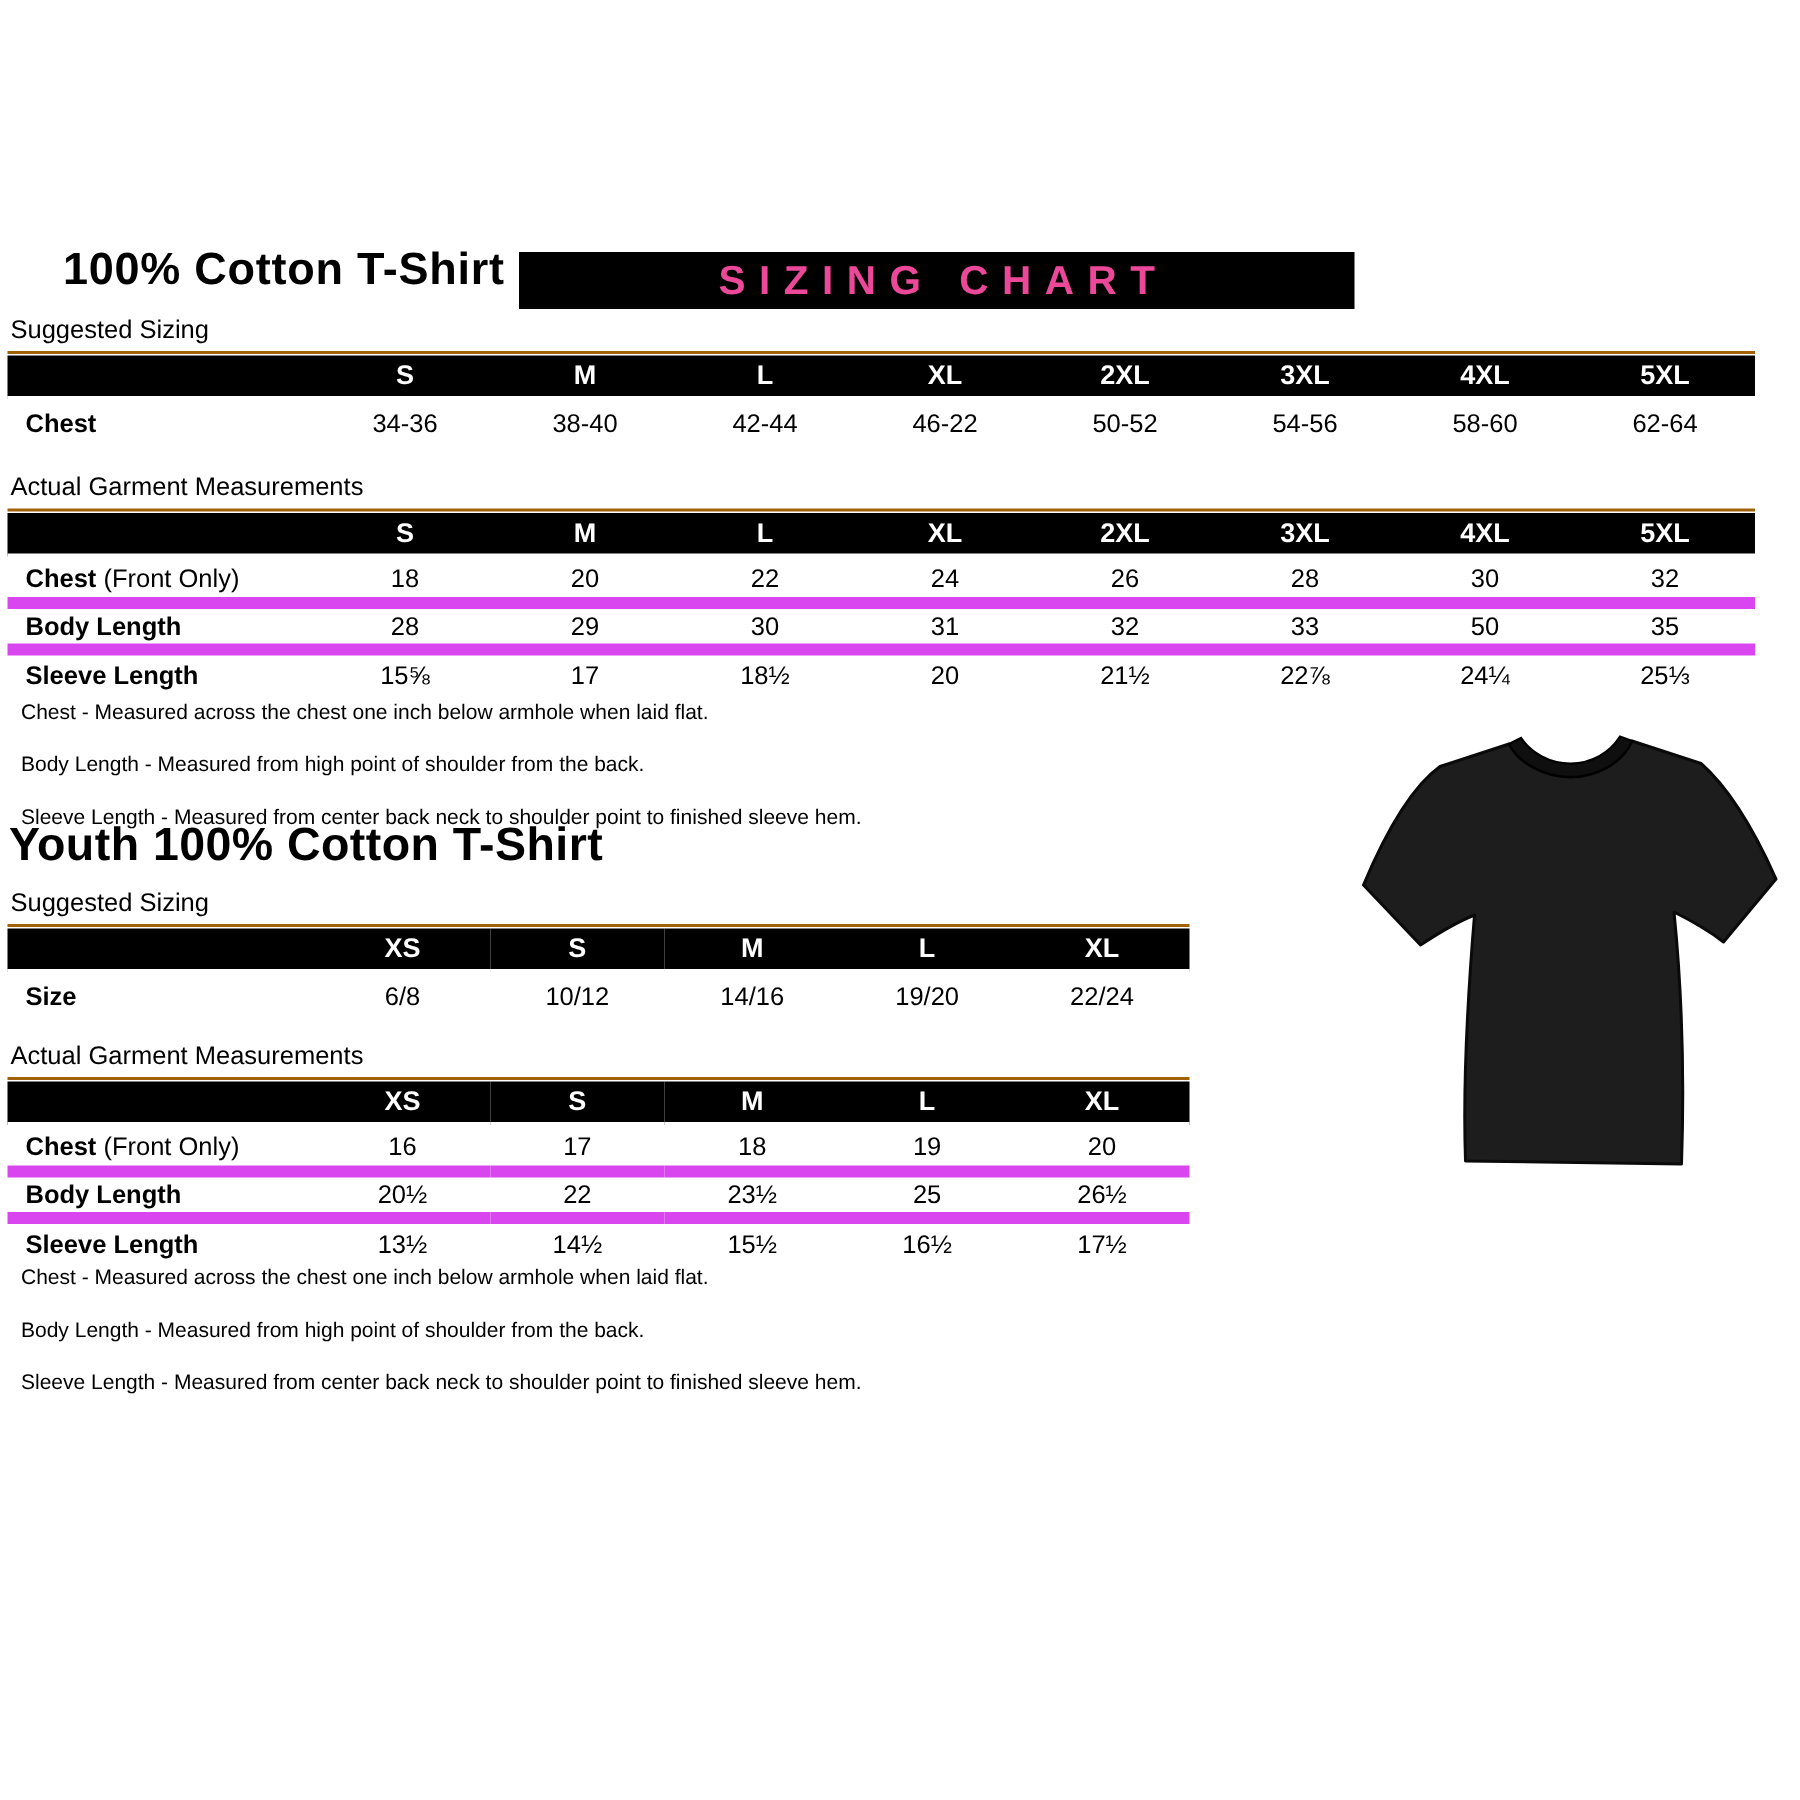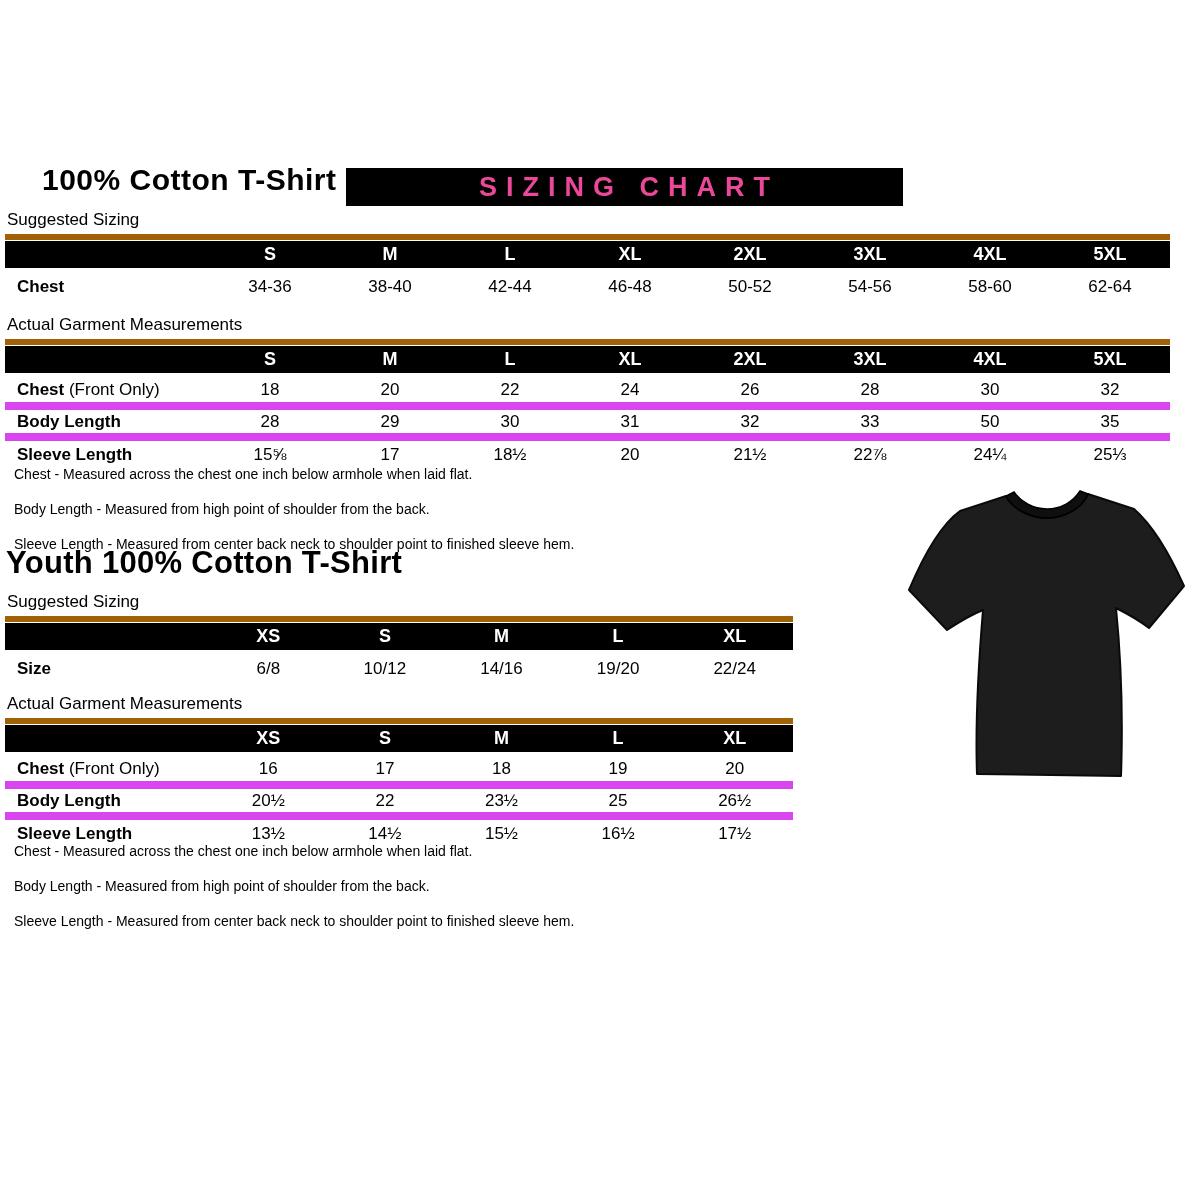--- a/index.html
+++ b/index.html
@@ -16,21 +16,21 @@
     display:flex;align-items:center;justify-content:center;
     font-size:27px;font-weight:700;letter-spacing:9px;text-indent:9px;
   }
   #youth-title{left:6px;top:545px;font-size:31px;font-weight:700;letter-spacing:.3px;}
   
   .section{position:absolute;left:5px;}
   #sec-adult-suggested{top:210px;width:1165px;}
   #sec-adult-actual{top:315px;width:1165px;}
   #sec-youth-suggested{top:592px;width:788px;}
   #sec-youth-actual{top:694px;width:788px;}
-  .sec-label{font-size:17px;padding:0 0 4px 2px;border-bottom:6px solid #a16207;}
+  .sec-label{font-size:17px;padding:0 0 4px 2px;border-bottom:2px solid #a16207;}
   table{border-collapse:collapse;width:100%;table-layout:fixed;margin-top:1px;}
   col.label-col{width:205px;}
   thead th{
     background:#000;color:#fff;height:27px;font-weight:700;font-size:18px;
     text-align:center;padding:0;
   }
   thead tr{border-bottom:4px solid #fff;}
   tbody tr{height:31px;}
   tbody th{text-align:left;padding-left:12px;font-size:17px;font-weight:700;white-space:nowrap;}
   tbody th .suffix{font-weight:400;}
@@ -76,21 +76,21 @@
           <th>4XL</th>
           <th>5XL</th>
         </tr>
       </thead>
       <tbody>
         <tr>
           <th><span>Chest</span></th>
           <td>34-36</td>
           <td>38-40</td>
           <td>42-44</td>
-          <td>46-48</td>
+          <td>46-22</td>
           <td>50-52</td>
           <td>54-56</td>
           <td>58-60</td>
           <td>62-64</td>
         </tr>
       </tbody>
     </table>
 </div>
 
 <div class="section" id="sec-adult-actual">

